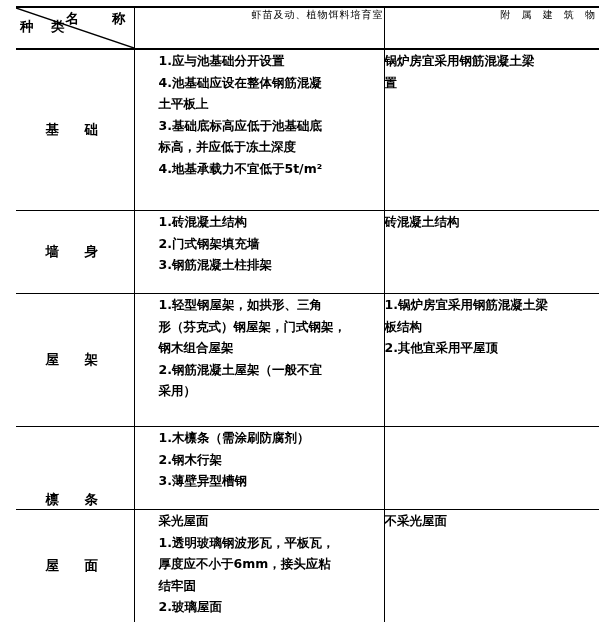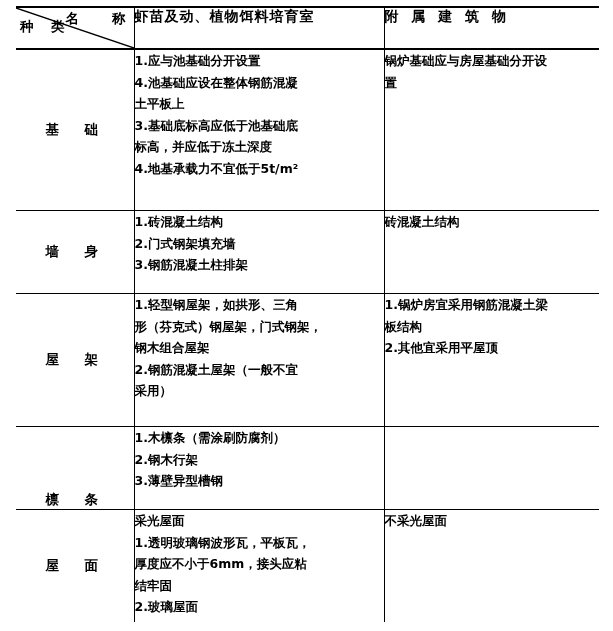--- a/index.html
+++ b/index.html
@@ -74,23 +74,23 @@
   .hdr-kind {
     position: absolute;
     bottom: 12px;
     left: 4px;
     font-size: 13.5px;
     font-weight: bold;
     letter-spacing: 2px;
   }
 
   .hdr-mid, .hdr-right {
-    text-align: left;
-    font-size: 14px;
-    font-weight: bold;
+    text-align: right;
+    font-size: 10px;
+    font-weight: normal;
     padding-top: 13px;
     letter-spacing: 1px;
   }
   .hdr-right { letter-spacing: 4px; }
 
   
   .cat-cell {
     text-align: center;
     font-size: 13.5px;
     font-weight: bold;
@@ -102,21 +102,21 @@
     align-items: center;
     justify-content: center;
     height: 100%;
   }
   .list-cell {
     font-size: 12.5px;
     font-weight: bold;
     line-height: 1.72;
     padding: 5px 6px 6px 8px;
   }
-  .list-cell .ln { display: block; }
+  .list-cell .ln { display: block; padding-left: 24px; }
   .plain-cell {
     font-size: 12.5px;
     font-weight: bold;
     line-height: 1.72;
     padding: 5px 6px 6px 10px;
   }
   .plain-cell .ln { display: block; }
 </style>
 </head>
 <body>
@@ -152,21 +152,21 @@
         </td>
         <td class="list-cell vline-left vline-right">
           <span class="ln">1.应与池基础分开设置</span>
           <span class="ln">4.池基础应设在整体钢筋混凝</span>
           <span class="ln">土平板上</span>
           <span class="ln">3.基础底标高应低于池基础底</span>
           <span class="ln">标高，并应低于冻土深度</span>
           <span class="ln">4.地基承载力不宜低于5t/m²</span>
         </td>
         <td class="plain-cell">
-          <span class="ln">锅炉基础应与房屋基础分开设</span>
+          <span class="ln">锅炉房宜采用钢筋混凝土梁</span>
           <span class="ln">置</span>
         </td>
       </tr>
 
       <tr class="rule-mid">
         <td class="cat-cell">
           <div class="cat-inner" style="height:82px;">
             <span>墙　身</span>
           </div>
         </td>

